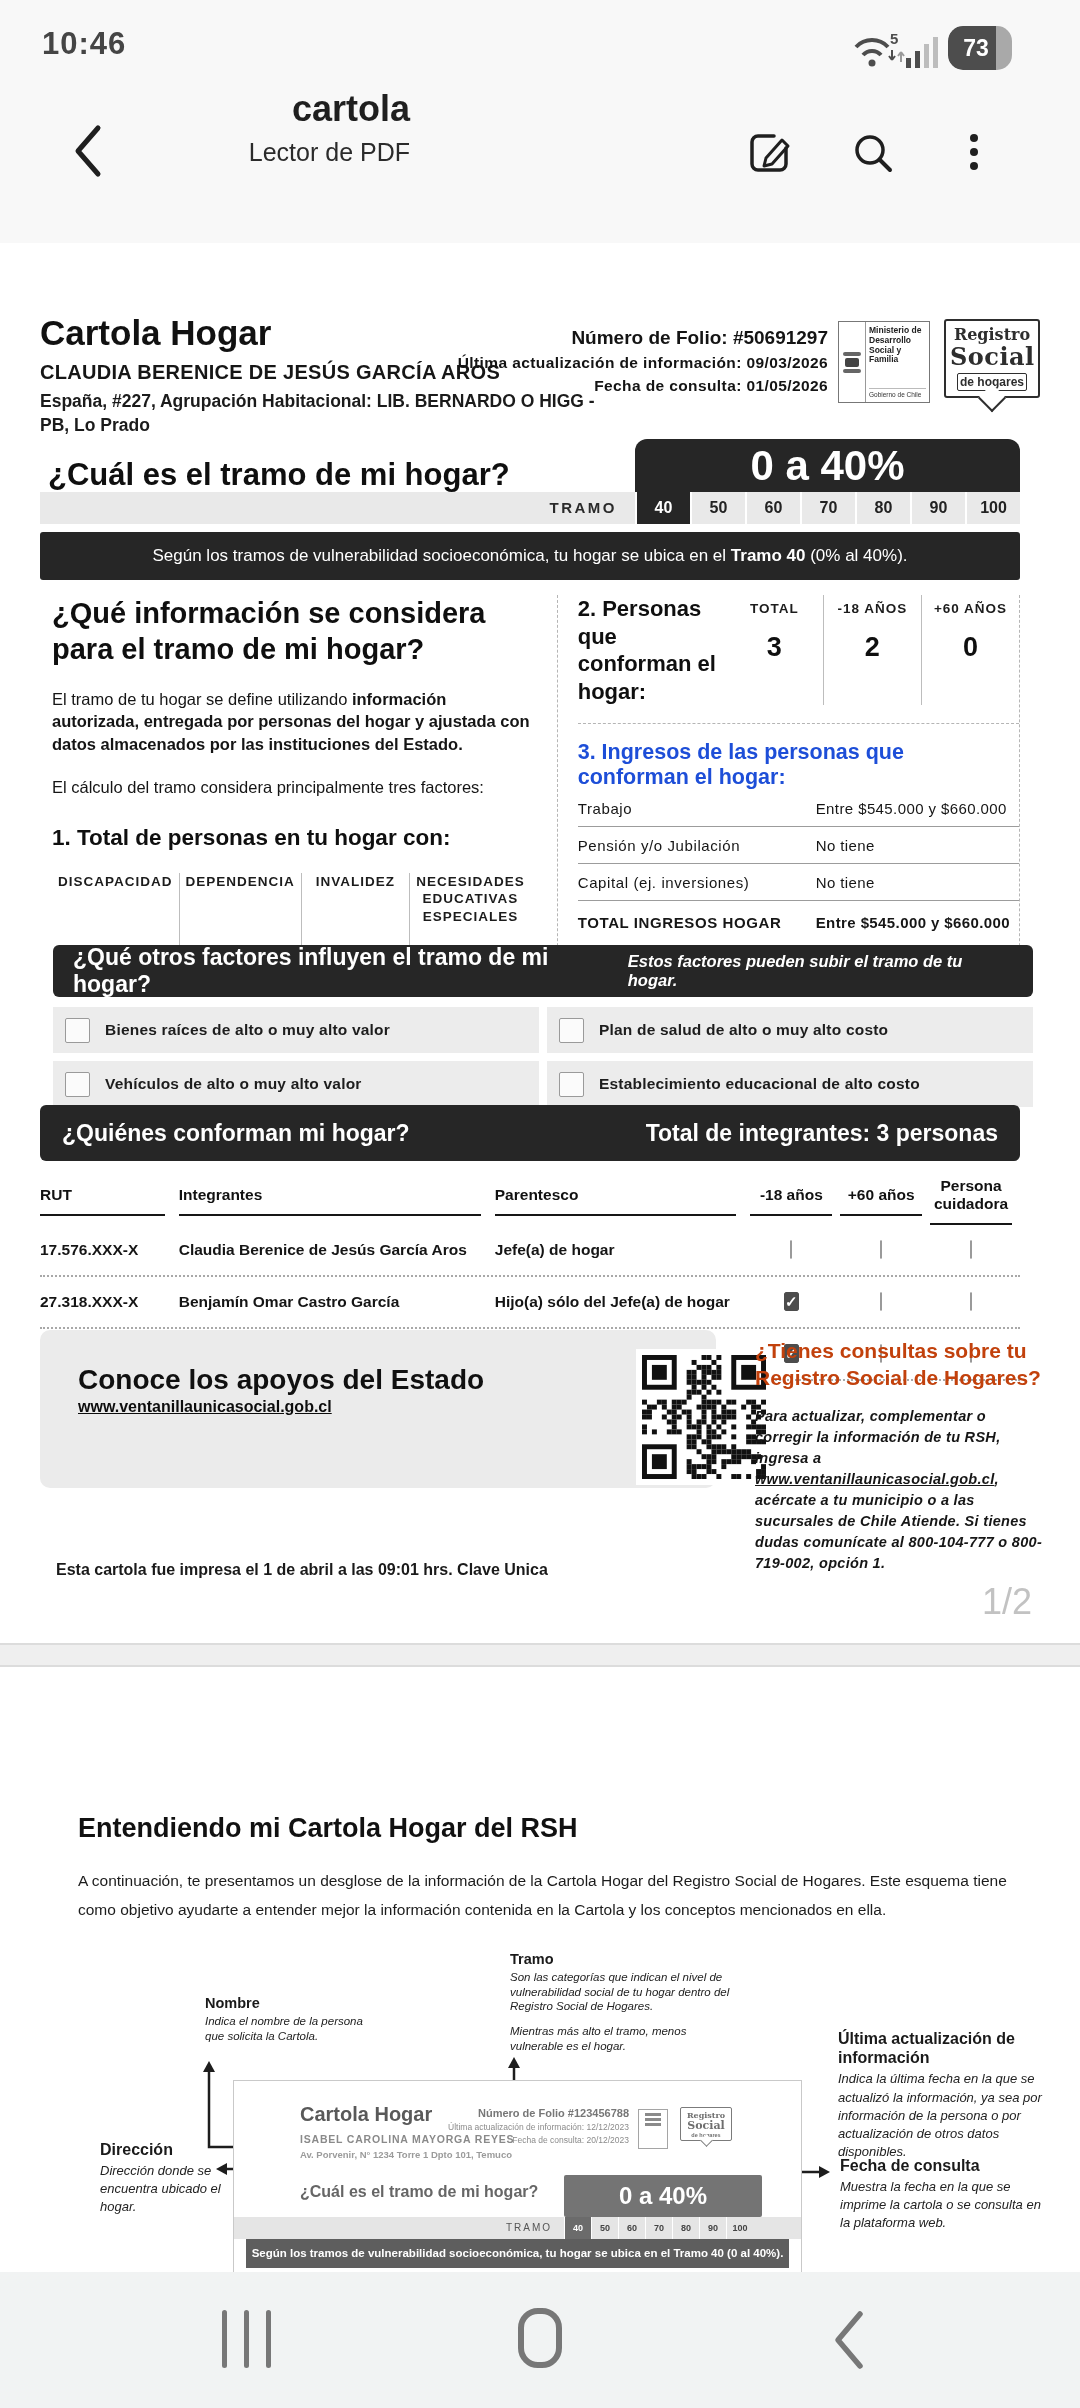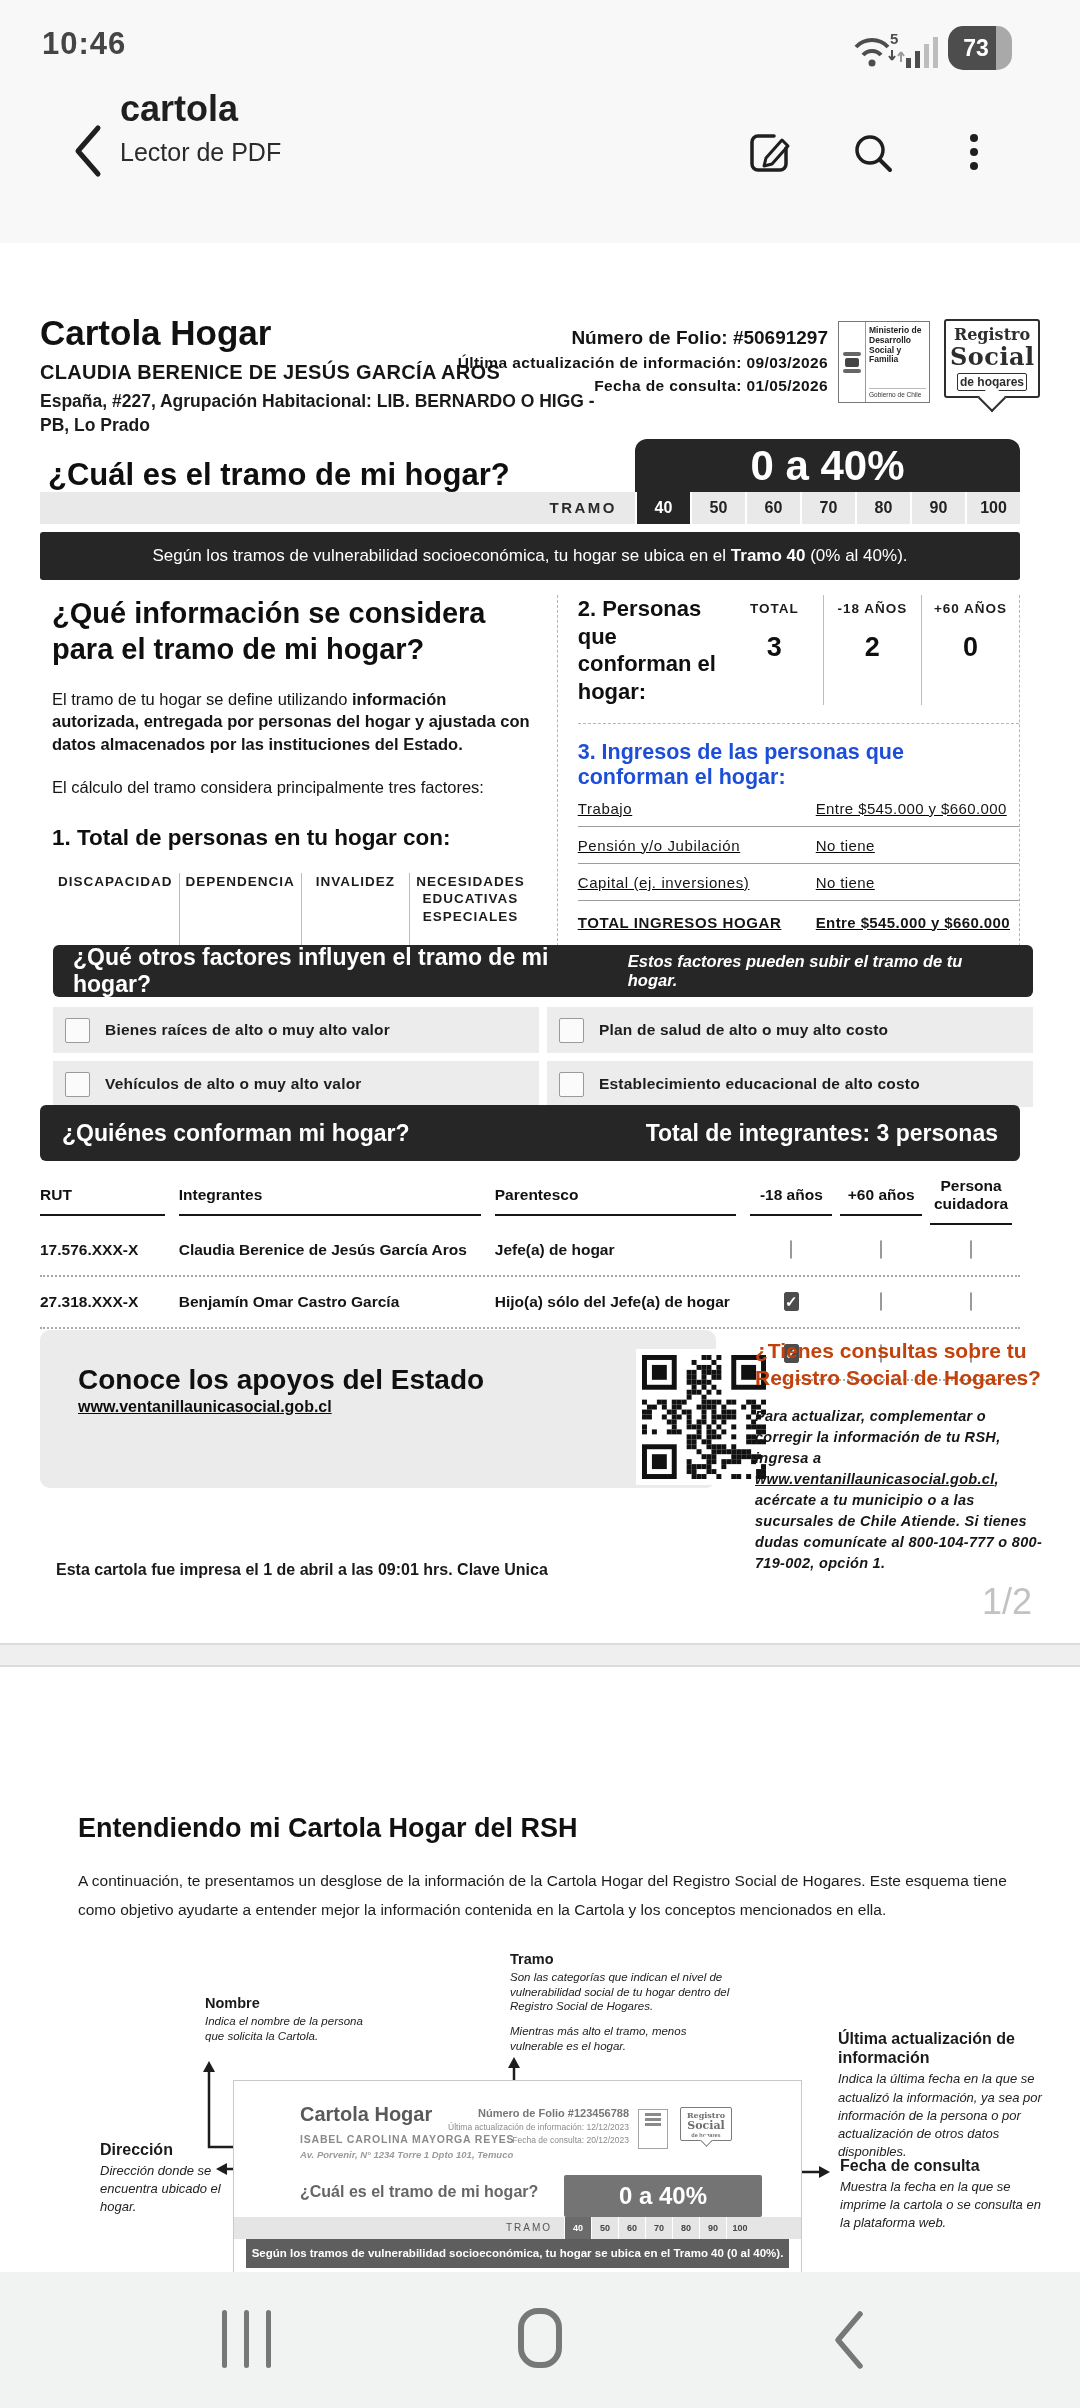--- a/index.html
+++ b/index.html
@@ -5,21 +5,21 @@
   html,body{margin:0;padding:0;}
   body{width:1080px;height:2408px;font-family:"Liberation Sans",sans-serif;background:#fff;}
   .screen{position:relative;width:1080px;height:2408px;overflow:hidden;background:#fff;}
   .abs{position:absolute;}
   
   .topchrome{position:absolute;top:0;left:0;width:1080px;height:243px;background:#f8f8f8;border-bottom:1px solid #e4e4e4;}
   .clock{position:absolute;top:26px;left:42px;font-size:31px;font-weight:700;color:#454545;letter-spacing:1px;}
   .battery{position:absolute;top:26px;left:948px;width:64px;height:44px;border-radius:15px;background:#a9a9a9;overflow:hidden;}
   .battery .lvl{position:absolute;left:0;top:0;width:48px;height:44px;background:#4d4d4d;border-radius:15px 0 0 15px;}
   .battery .txt{position:absolute;left:0;top:0;width:56px;height:44px;color:#fff;font-size:23px;font-weight:700;text-align:center;line-height:44px;}
-  .appbar-title{position:absolute;top:88px;left:120px;width:290px;text-align:left;}
+  .appbar-title{position:absolute;top:88px;left:120px;width:290px;text-align:right;}
   .appbar-title .t{font-size:36px;font-weight:700;color:#1f1f1f;}
   .appbar-title .s{font-size:25px;color:#2b2b2b;margin-top:8px;}
   .iconbtn{position:absolute;top:126px;width:52px;height:52px;}
   
   .page1{position:absolute;top:243px;left:0;width:1080px;height:1400px;background:#fff;}
   .docname{font-size:35px;font-weight:700;color:#111;}
   .docperson{font-size:20px;font-weight:700;color:#161616;margin-top:8px;letter-spacing:.3px;}
   .docaddr{font-size:17.5px;font-weight:700;color:#1b1b1b;margin-top:6px;line-height:1.35;max-width:560px;}
   .hdr-right{position:absolute;top:84px;right:252px;text-align:right;color:#141414;}
   .hdr-right .f{font-size:19px;font-weight:700;}
@@ -56,21 +56,21 @@
   .stats .st .sv{font-size:27px;font-weight:700;color:#0f0f0f;margin-top:auto;}
   .colR{width:448px;padding-left:20px;border-right:1px dashed #b5b5b5;}
   .sec2{display:flex;padding-bottom:18px;border-bottom:1px dashed #b5b5b5;}
   .sec2 .t{width:148px;font-size:22px;font-weight:700;color:#0f0f0f;line-height:1.25;}
   .sec2 .pstats{flex:1;display:flex;}
   .sec2 .pc{flex:1;text-align:center;border-left:1px solid #bdbdbd;}
   .sec2 .pc:first-child{border-left:none;}
   .sec2 .pc .sl{font-size:13.5px;font-weight:700;letter-spacing:1px;color:#1c1c1c;margin-top:6px;}
   .sec2 .pc .sv{font-size:27px;font-weight:700;margin-top:16px;color:#0f0f0f;}
   .sec3t{margin-top:16px;font-size:21.5px;font-weight:700;color:#1d4ed8;}
-  .inc{display:flex;height:36px;align-items:center;border-bottom:1px solid #9c9c9c;text-decoration:underline;}
+  .inc{display:flex;height:36px;align-items:center;border-bottom:1px solid #9c9c9c;}
   .inc .il{width:238px;font-size:15px;letter-spacing:.6px;color:#161616;}
   .inc .iv{font-size:15px;letter-spacing:.4px;color:#161616;}
   .inc.tot .il,.inc.tot .iv{font-weight:700;}
   .inc.tot{border-bottom:none;height:42px;}
   .incnote{font-size:14px;font-style:italic;color:#1c1c1c;letter-spacing:.3px;padding-bottom:16px;border-bottom:1px dashed #b5b5b5;}
   
   .factors{position:absolute;left:40px;top:702px;width:980px;padding-left:13px;}
   .fhdr{height:52px;background:#262626;border-radius:6px;display:flex;align-items:center;justify-content:space-between;padding:0 20px;color:#fff;}
   .fhdr .t{font-size:23px;font-weight:700;}
   .fhdr .n{font-size:16.5px;font-style:italic;font-weight:700;}
@@ -114,21 +114,21 @@
   .p2intro{position:absolute;left:78px;top:200px;width:935px;font-size:15.5px;color:#1c1c1c;line-height:1.85;}
   .ann{position:absolute;color:#1a1a1a;}
   .ann .at{font-size:14.5px;font-weight:700;}
   .ann .ai{font-size:11.5px;font-style:italic;line-height:1.28;margin-top:3px;color:#222;}
   .annB .at{font-size:16px;}
   .annB .ai{font-size:13px;line-height:1.4;}
   
   .mini{position:absolute;left:233px;top:413px;width:567px;height:194px;border:1px solid #c9c9c9;background:#fff;overflow:hidden;}
   .mini .mt{position:absolute;left:66px;top:22px;font-size:20px;font-weight:700;color:#595959;}
   .mini .mn{position:absolute;left:66px;top:52px;font-size:10.5px;font-weight:700;color:#8a8a8a;letter-spacing:.8px;}
-  .mini .ma{position:absolute;left:66px;top:68px;font-size:9.5px;font-weight:700;color:#9b9b9b;font-style:italic;}
+  .mini .ma{position:absolute;left:66px;top:68px;font-size:9.5px;font-weight:700;color:#9b9b9b;}
   .mini .mf{position:absolute;left:150px;top:26px;width:245px;text-align:right;color:#8b8b8b;}
   .mini .mf .f1{font-size:11px;font-weight:700;color:#777;}
   .mini .mf .f2{font-size:8.5px;margin-top:3px;}
   .mini .mq{position:absolute;left:66px;top:102px;font-size:16px;font-weight:700;color:#666;}
   .mini .mrange{position:absolute;left:330px;top:94px;width:198px;height:42px;background:#747474;border-radius:2px;color:#fff;font-size:24px;font-weight:700;text-align:center;line-height:42px;}
   .mini .mscale{position:absolute;left:0;top:136px;width:567px;height:22px;background:#e5e5e5;display:flex;}
   .mini .mscale .lbl{width:318px;text-align:right;font-size:10px;letter-spacing:2px;color:#555;line-height:22px;padding-right:12px;}
   .mini .mscale .cell{width:26px;text-align:center;font-size:9px;font-weight:700;color:#444;line-height:22px;border-left:1.5px solid #fff;}
   .mini .mscale .cell.sel{background:#6b6b6b;color:#fff;}
   .mini .mbanner{position:absolute;left:12px;top:158px;width:543px;height:29px;background:#5e5e5e;color:#fff;font-size:11.5px;font-weight:700;text-align:center;line-height:29px;}

